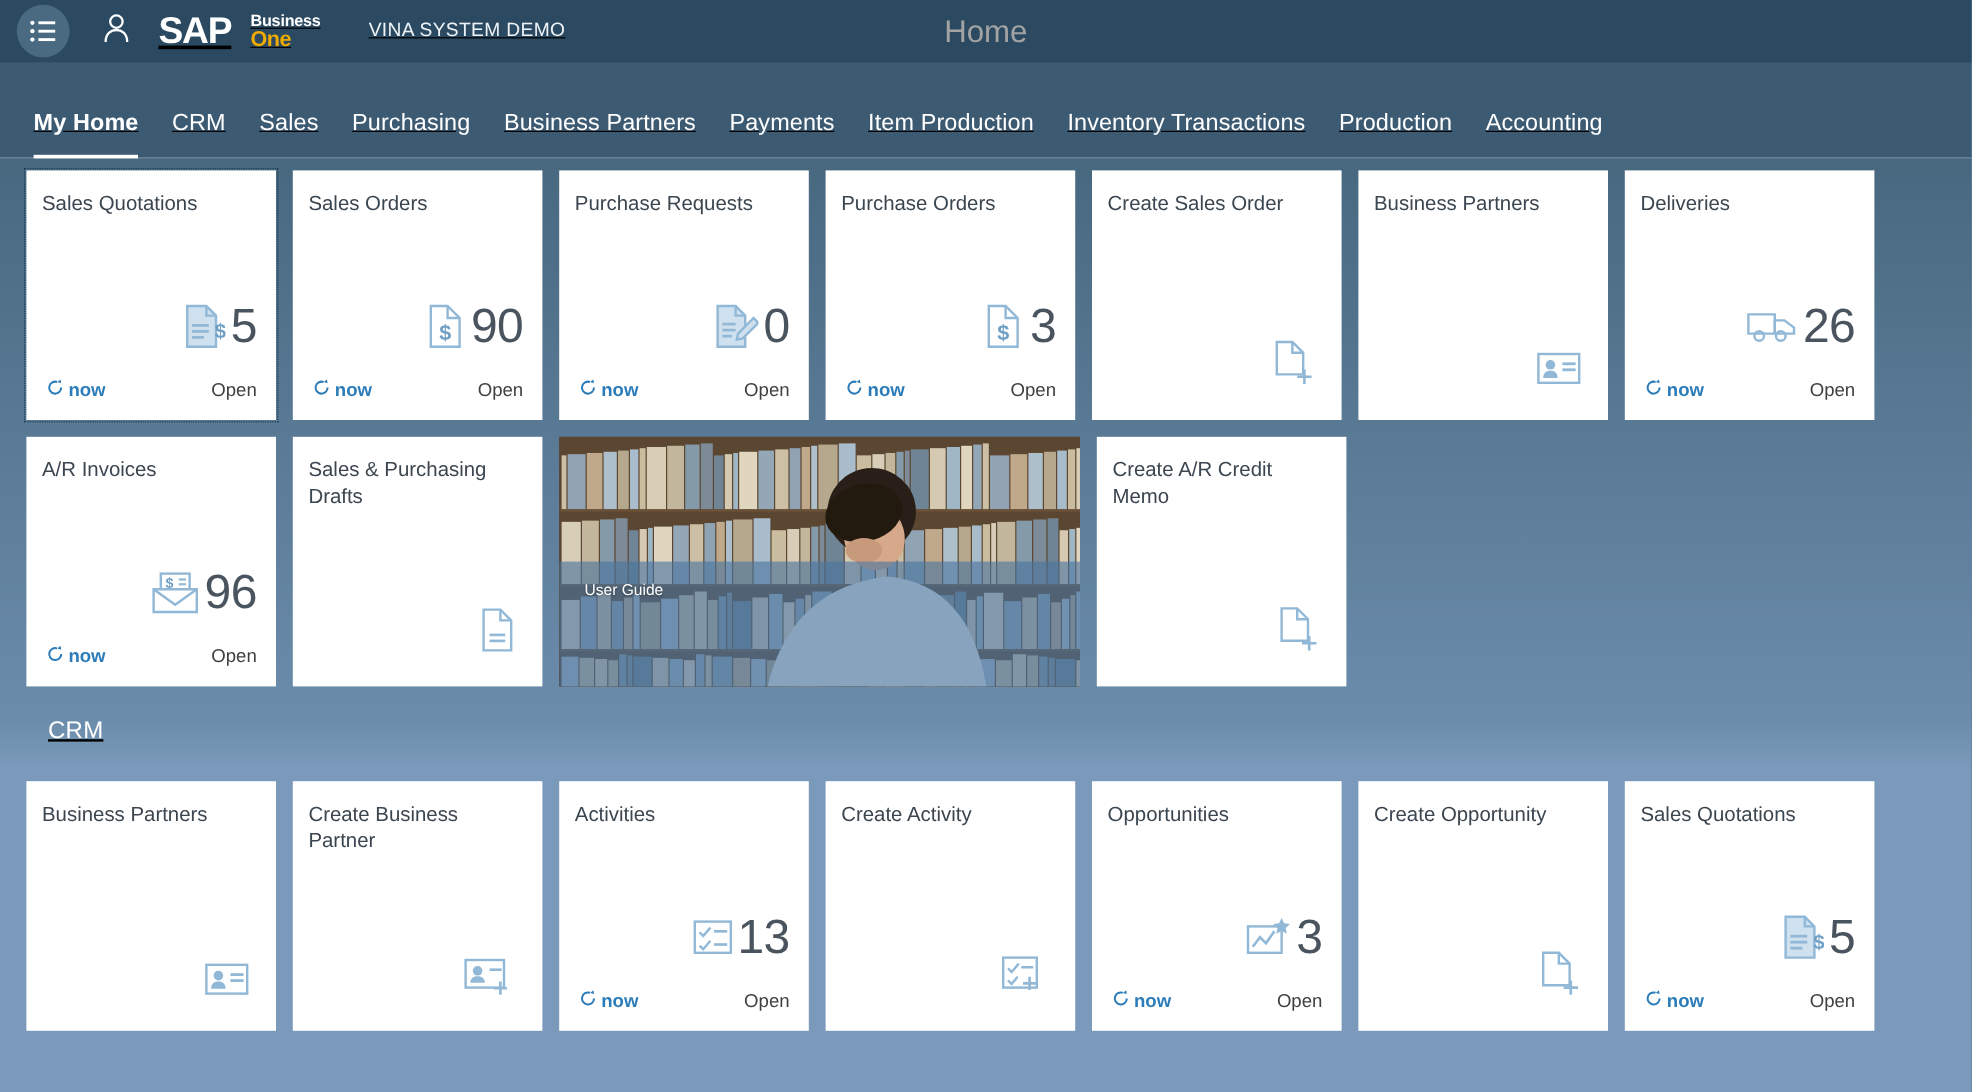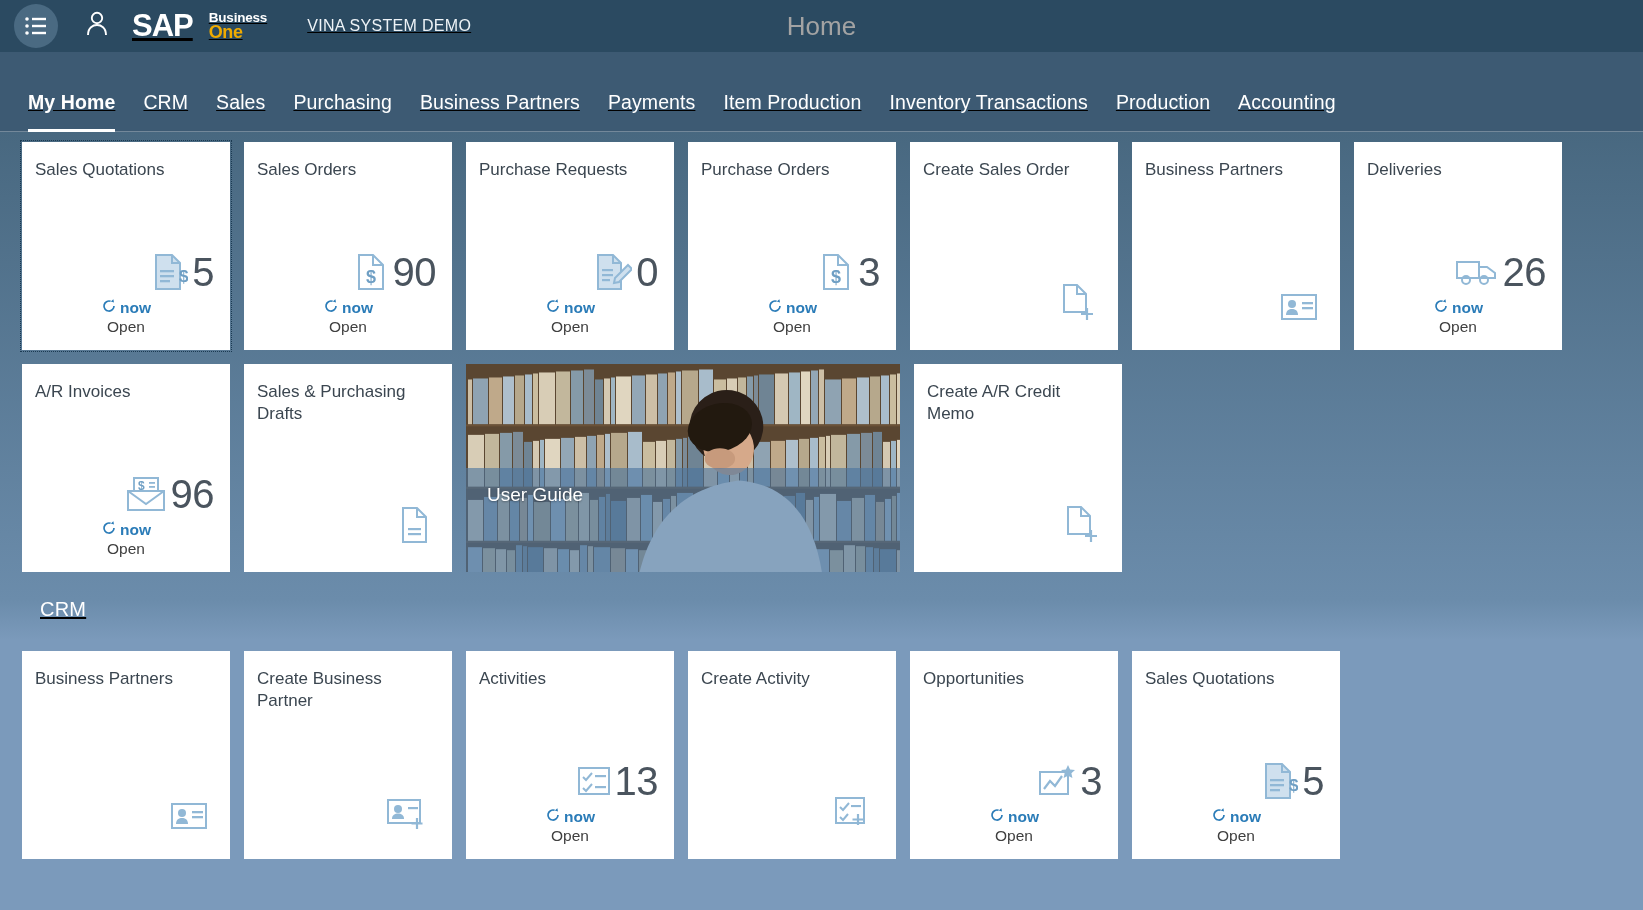--- a/index.html
+++ b/index.html
@@ -175,21 +175,20 @@
     bottom: 28px;
     display: flex;
   }
   .tile-footer {
     position: absolute;
     left: 16px; right: 16px; bottom: 14px;
     display: flex;
     align-items: center;
     justify-content: space-between;
     font-size: 15.5px;
-    flex-direction: column;
   }
   .ftr-refresh {
     display: flex; align-items: center; gap: 3px;
     color: #2b7cb8;
   }
   .ftr-refresh .lbl { font-weight: bold; }
   .ftr-state { color: #404040; }
 
   
   .tile.image-tile {
@@ -206,21 +205,21 @@
     position: absolute;
     left: 0; right: 0; bottom: 0;
     height: 50%;
     background: rgba(74,116,158,0.62);
   }
   .imgtile-label {
     position: absolute;
     left: 21px;
     top: 50%;
     margin-top: 16px;
-    font-size: 19px;
+    font-size: 13px;
     color: #ffffff;
     text-shadow: 0 1px 2px rgba(0,0,0,0.35);
   }
 </style>
 </head>
 <body>
 
 <div id="app">
 
   <div class="shellbar">
@@ -729,20 +728,30 @@
               <span><svg width="16" height="16" viewBox="0 0 16 16">
     <path d="M13 8 A5 5 0 1 1 9.6 3.3" fill="none" stroke="#2b7cb8" stroke-width="1.7"></path>
     <path d="M12.4 1.2 l-2.6 2.2 l3.2 1.0 z" fill="#2b7cb8"></path>
   </svg></span>
               <span class="lbl">now</span>
             </span>
             <span class="ftr-state">Open</span>
           </div>
         </div>
         <div class="tile">
+          <div class="tile-title">Create Opportunity</div>
+          <div class="tile-action-icon">
+            <svg width="36" height="40" viewBox="0 0 36 40">
+              <path d="M4 3 h13 l9 9 v18 h-22 z" fill="none" stroke="#91b8d6" stroke-width="2"></path>
+        <path d="M17 3 v9 h9" fill="none" stroke="#91b8d6" stroke-width="2"></path>
+        <path d="M27 26 v12 M21 32 h12" stroke="#91b8d6" stroke-width="2.2" fill="none"></path>
+            </svg>
+          </div>
+        </div>
+        <div class="tile">
           <div class="tile-title">Sales Quotations</div>
           <div class="tile-kpi">
             <span class="kpi-icon">
               <svg width="36" height="40" viewBox="0 0 36 40">
                 <path d="M4 3 h16 l8 8 v26 h-24 z" fill="#cfe0ee" stroke="#91b8d6" stroke-width="2"></path>
         <path d="M20 3 v8 h8" fill="none" stroke="#91b8d6" stroke-width="2"></path>
         <rect x="8" y="18" width="14" height="2.3" fill="#91b8d6"></rect>
         <rect x="8" y="23" width="14" height="2.3" fill="#91b8d6"></rect>
         <rect x="8" y="28" width="10" height="2.3" fill="#91b8d6"></rect>
         <text x="27" y="30" font-size="17" font-weight="bold" fill="#6f9fc4" font-family="Liberation Sans, sans-serif">$</text>

